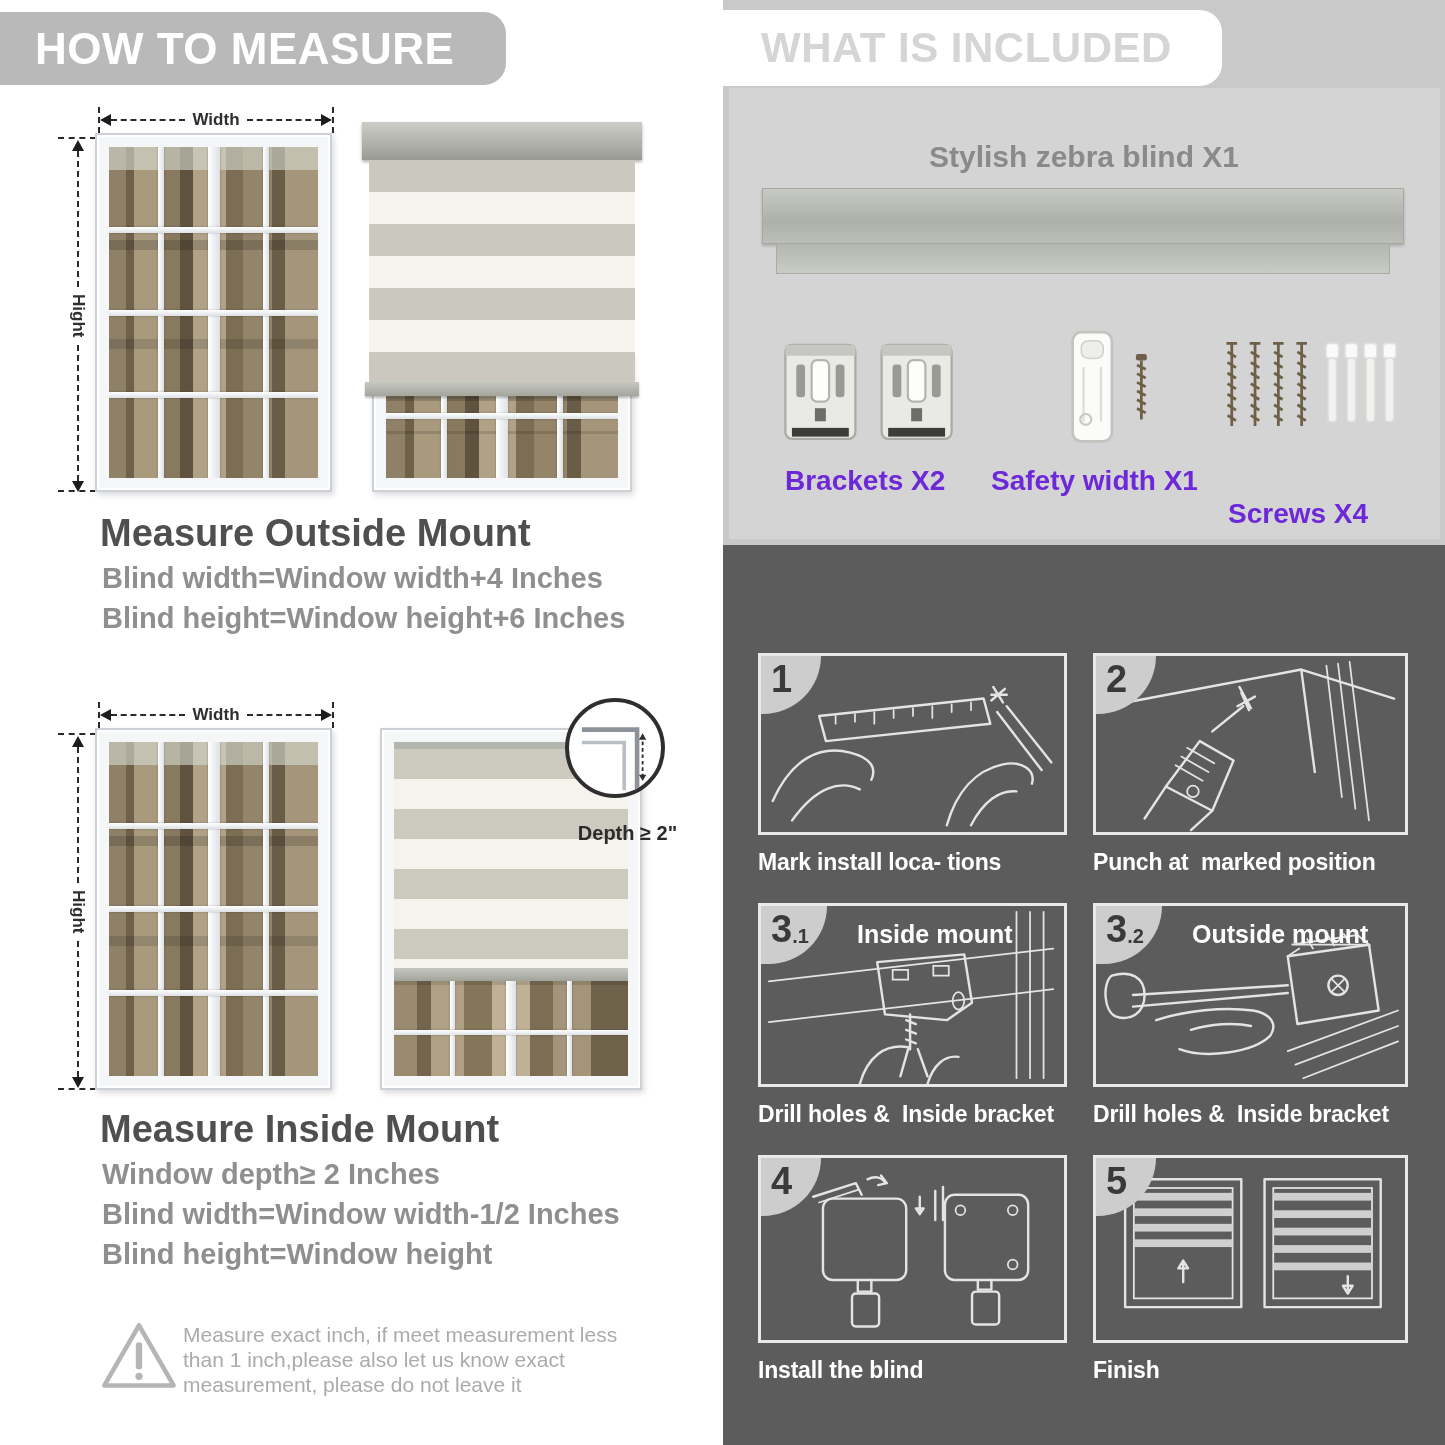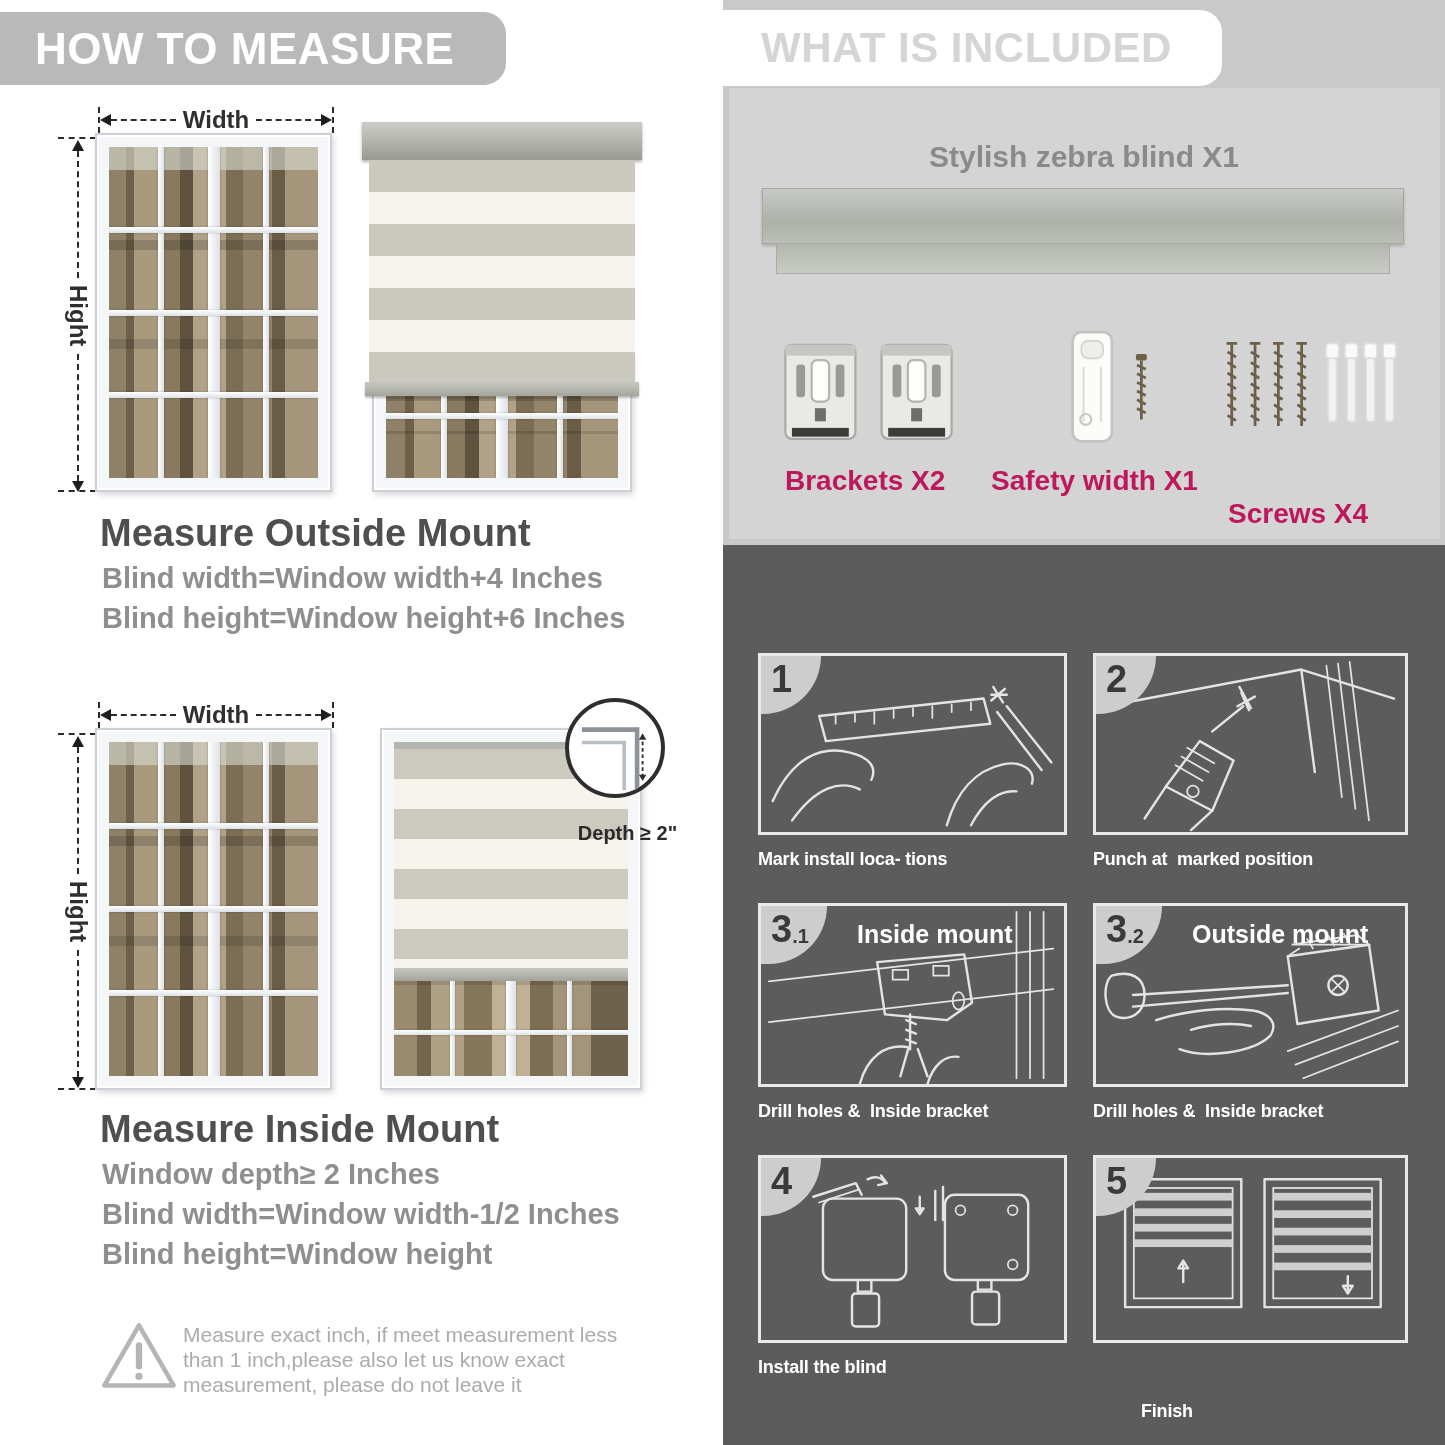--- a/index.html
+++ b/index.html
@@ -25,21 +25,21 @@
   
   .dim-w { position:absolute; display:flex; align-items:center; height:24px; }
   .dim-h { position:absolute; display:flex; flex-direction:column; align-items:center; width:26px; }
   .dash-h { flex:1; height:0; border-top:2px dashed #2a2a2a; }
   .dash-v { flex:1; width:0; border-left:2px dashed #2a2a2a; }
   .ah-l { width:0; height:0; border-top:6px solid transparent; border-bottom:6px solid transparent; border-right:11px solid #1d1d1d; }
   .ah-r { width:0; height:0; border-top:6px solid transparent; border-bottom:6px solid transparent; border-left:11px solid #1d1d1d; }
   .ah-u { width:0; height:0; border-left:6px solid transparent; border-right:6px solid transparent; border-bottom:11px solid #1d1d1d; }
   .ah-d { width:0; height:0; border-left:6px solid transparent; border-right:6px solid transparent; border-top:11px solid #1d1d1d; }
   .tick-v { width:0; height:26px; border-left:2px dashed #2a2a2a; }
-  .dim-label { font-size:24px; font-weight:700; color:#2f2f2f; padding:0 7px; white-space:pre; }
+  .dim-label { font-size:17px; font-weight:700; color:#2f2f2f; padding:0 7px; white-space:pre; }
   .dim-label.vert { writing-mode:vertical-rl; padding:7px 0; background:#fff; }
   .ext-h { position:absolute; width:38px; border-top:2px dashed #2a2a2a; }
 
   
   .blind1 { position:absolute; left:362px; top:122px; width:280px; height:276px; z-index:2; }
   .cassette1 { position:absolute; left:0; right:0; top:0; height:38px;
     background:linear-gradient(180deg,#cbcdc7,#b1b3ab 55%,#999b93); box-shadow:0 2px 3px rgba(0,0,0,.3); }
   .stripes1 { position:absolute; left:7px; right:7px; top:38px; height:222px;
     background:repeating-linear-gradient(180deg,#cbc9bf 0 32px,#f6f4ec 32px 64px); }
   .rail1 { position:absolute; left:3px; right:3px; top:260px; height:14px;
@@ -73,33 +73,33 @@
     border-radius:0 22px 22px 0; color:#d5d5d5; font-size:42px; font-weight:800;
     letter-spacing:.5px; line-height:76px; padding-left:38px; }
   .blind-item-label { position:absolute; left:0; right:0; top:140px; text-align:center;
     font-size:30px; font-weight:700; color:#8a8a8a; }
   .cass-top { position:absolute; left:39px; top:188px; width:642px; height:56px;
     background:linear-gradient(180deg,#c7c9c4,#aeb0aa 60%,#bcbeb8); box-shadow:0 2px 3px rgba(0,0,0,.2);
     border:1px solid #a6a8a2; }
   .cass-bottom { position:absolute; left:53px; top:244px; width:614px; height:30px;
     background:linear-gradient(180deg,#b4b6b0,#c9cbc5); border:1px solid #a9aba5; border-top:none; }
   .item { position:absolute; display:flex; align-items:flex-end; justify-content:center; }
-  .item-caption { position:absolute; font-size:28px; font-weight:700; color:#be185d; white-space:pre; }
+  .item-caption { position:absolute; font-size:28px; font-weight:700; color:#6d28d9; white-space:pre; }
 
   .panel-mount { position:absolute; left:723px; top:545px; width:722px; height:900px; background:#5c5c5c; }
   .mount-header { position:absolute; left:23px; top:13px; width:576px; height:74px; background:#fff;
     border-radius:22px; color:#3d3d3d; font-size:40px; font-weight:800; letter-spacing:.5px;
     line-height:74px; padding-left:36px; }
   .tile { position:absolute; border:3px solid #e9e9e9; }
   .badge { position:absolute; top:0; left:0; height:58px; min-width:60px; background:#cdcdcd;
     border-radius:0 0 92px 0; color:#3a3a3a; font-weight:700; font-size:38px;
     display:flex; align-items:flex-start; padding:1px 18px 0 10px; line-height:1.2; }
   .badge .sub { font-size:20px; margin-top:17px; }
   .tile-label { position:absolute; top:14px; left:96px; color:#fff; font-size:25px; font-weight:700; white-space:pre; }
-  .tile-caption { position:absolute; color:#fff; font-size:18px; font-weight:700;
+  .tile-caption { position:absolute; color:#fff; font-size:23px; font-weight:700;
     letter-spacing:-.2px; white-space:pre; }
   .art { position:absolute; inset:0; }
   .art svg { width:100%; height:100%; }
   .ln { stroke:#e4e4e4; stroke-width:2.5; fill:none; stroke-linecap:round; stroke-linejoin:round; }
   .lnt { stroke:#e4e4e4; stroke-width:1.8; fill:none; stroke-linecap:round; }
   .fillbar { fill:#cfcfcf; }
 </style>
 </head>
 <body>
 
@@ -442,16 +442,16 @@
             <rect class="fillbar" x="181" y="72" width="102" height="8"></rect>
             <rect class="fillbar" x="181" y="90" width="102" height="8"></rect>
             <rect class="fillbar" x="181" y="108" width="102" height="8"></rect>
             <path class="ln" d="M258 122 v14 M258 140 l-5 -8 h10 z"></path>
           </svg>
         </div>
         <div class="badge">
           <span>5</span>
         </div>
       </div>
-      <div class="tile-caption" style="left:370px; top:856px;margin-left:48px;">Finish</div>
+      <div class="tile-caption" style="left:370px; top:812px;">Finish</div>
     </div>
   </div>
 </div>
 
 </body></html>

